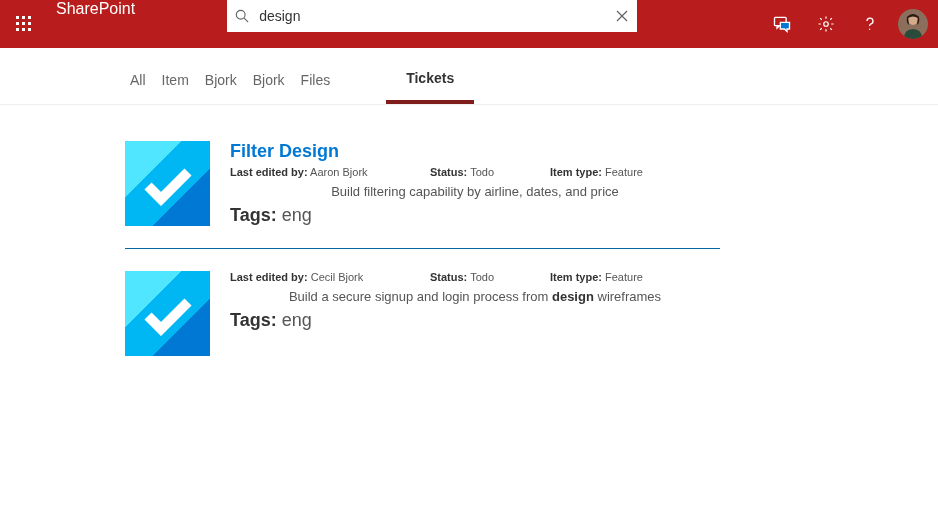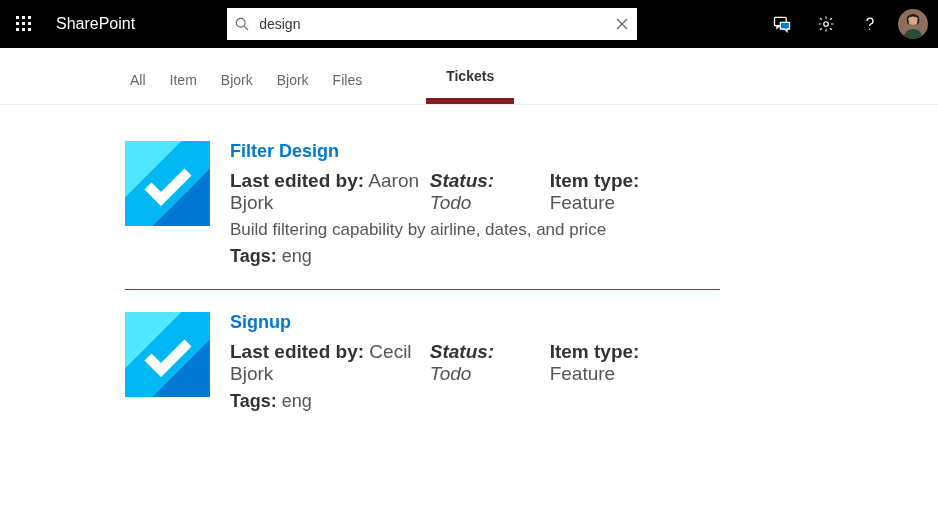--- a/index.html
+++ b/index.html
@@ -8,23 +8,23 @@
     font-family: "Segoe UI", -apple-system, BlinkMacSystemFont, sans-serif;
     font-size: 14px;
     color: #333;
     background: #fff;
     width: 938px;
     height: 518px;
     overflow: hidden;
   }
   .header {
     height: 48px;
-    background: #000000;
-    display: flex;
-    align-items: center;
+    background: #b91c1c;
+    display: flex;
+    align-items: flex-start;
     color: #fff;
   }
   .waffle {
     width: 48px;
     height: 48px;
     display: flex;
     align-items: center;
     justify-content: center;
     cursor: pointer;
   }
@@ -87,37 +87,37 @@
     display:flex;
     align-items:center;
     justify-content:center;
   }
   .tabs-bar {
     border-bottom: 1px solid #eee;
     padding-left: 130px;
   }
   .tabs {
     display: flex;
-    gap: 24px;
+    gap: 16px;
     height: 56px;
     align-items: flex-end;
     text-align: center;
   }
   .tab {
     padding-bottom: 14px;
     font-size: 14px;
     color: #666;
     cursor: pointer;
     border-bottom: 2px solid transparent;
   }
   .tab.gap { margin-left: 40px; }
   .tab.active {
     color: #333;
     font-weight: 600;
-    border-bottom: 6px solid #7f1d1d;
+    border-bottom: 4px solid #7f1d1d;
     padding-left: 20px;
     padding-right: 20px;
     margin-top: 15px;
   }
   .results {
     padding: 36px 0 0 125px;
     width: 720px;
   }
   .result {
     display: flex;
@@ -144,32 +144,32 @@
   .result-title {
     color: #0078d4;
     font-size: 18px;
     font-weight: 600;
     cursor: pointer;
     margin-bottom: 4px;
   }
   .meta-row {
     display: flex;
     margin-bottom: 6px;
-    font-size: 19px;
+    font-size: 11px;
     color: #555;
-    margin-top: 8px;
   }
   .meta-field { margin-right: 10px; }
   .meta-field.c1 { width: 190px; }
-  .meta-field.c2 { width: 110px; font-style: italic; }
+  .meta-field.c2 { width: 110px; }
   .meta-label { font-weight: 600; color: #333; }
   .desc {
     color: #555;
-    font-size: 17px;
+    font-size: 13px;
     margin-bottom: 6px;
+    text-align: center;
   }
   .desc b { font-weight: 600; color: #333; }
   .tags-row {
     font-size: 18px;
     color: #555;
   }
 </style>
 </head>
 <body>
 
@@ -273,23 +273,23 @@
     </div>
   </div>
 
   <div class="result">
     <div class="thumb">
       <svg width="50" height="40" viewBox="0 0 50 40">
           <path d="M5 20 L18 33 L45 6" fill="none" stroke="#fff" stroke-width="10"></path>
         </svg>
     </div>
     <div class="result-body">
-      <div class="result-title">Signup</div>
       <div class="meta-row">
         <span class="meta-field c1"><span class="meta-label">Last edited by:</span> <span>Cecil Bjork</span></span>
         <span class="meta-field c2"><span class="meta-label">Status:</span> <span>Todo</span></span>
         <span class="meta-field"><span class="meta-label">Item type:</span> <span>Feature</span></span>
       </div>
+      <div class="desc"><span>Build a secure signup and login process from </span> <b>design</b><span> wireframes</span></div>
       <div class="tags-row"><span class="meta-label">Tags:</span> <span>eng</span></div>
     </div>
   </div>
 
 </div>
 
 </body></html>

